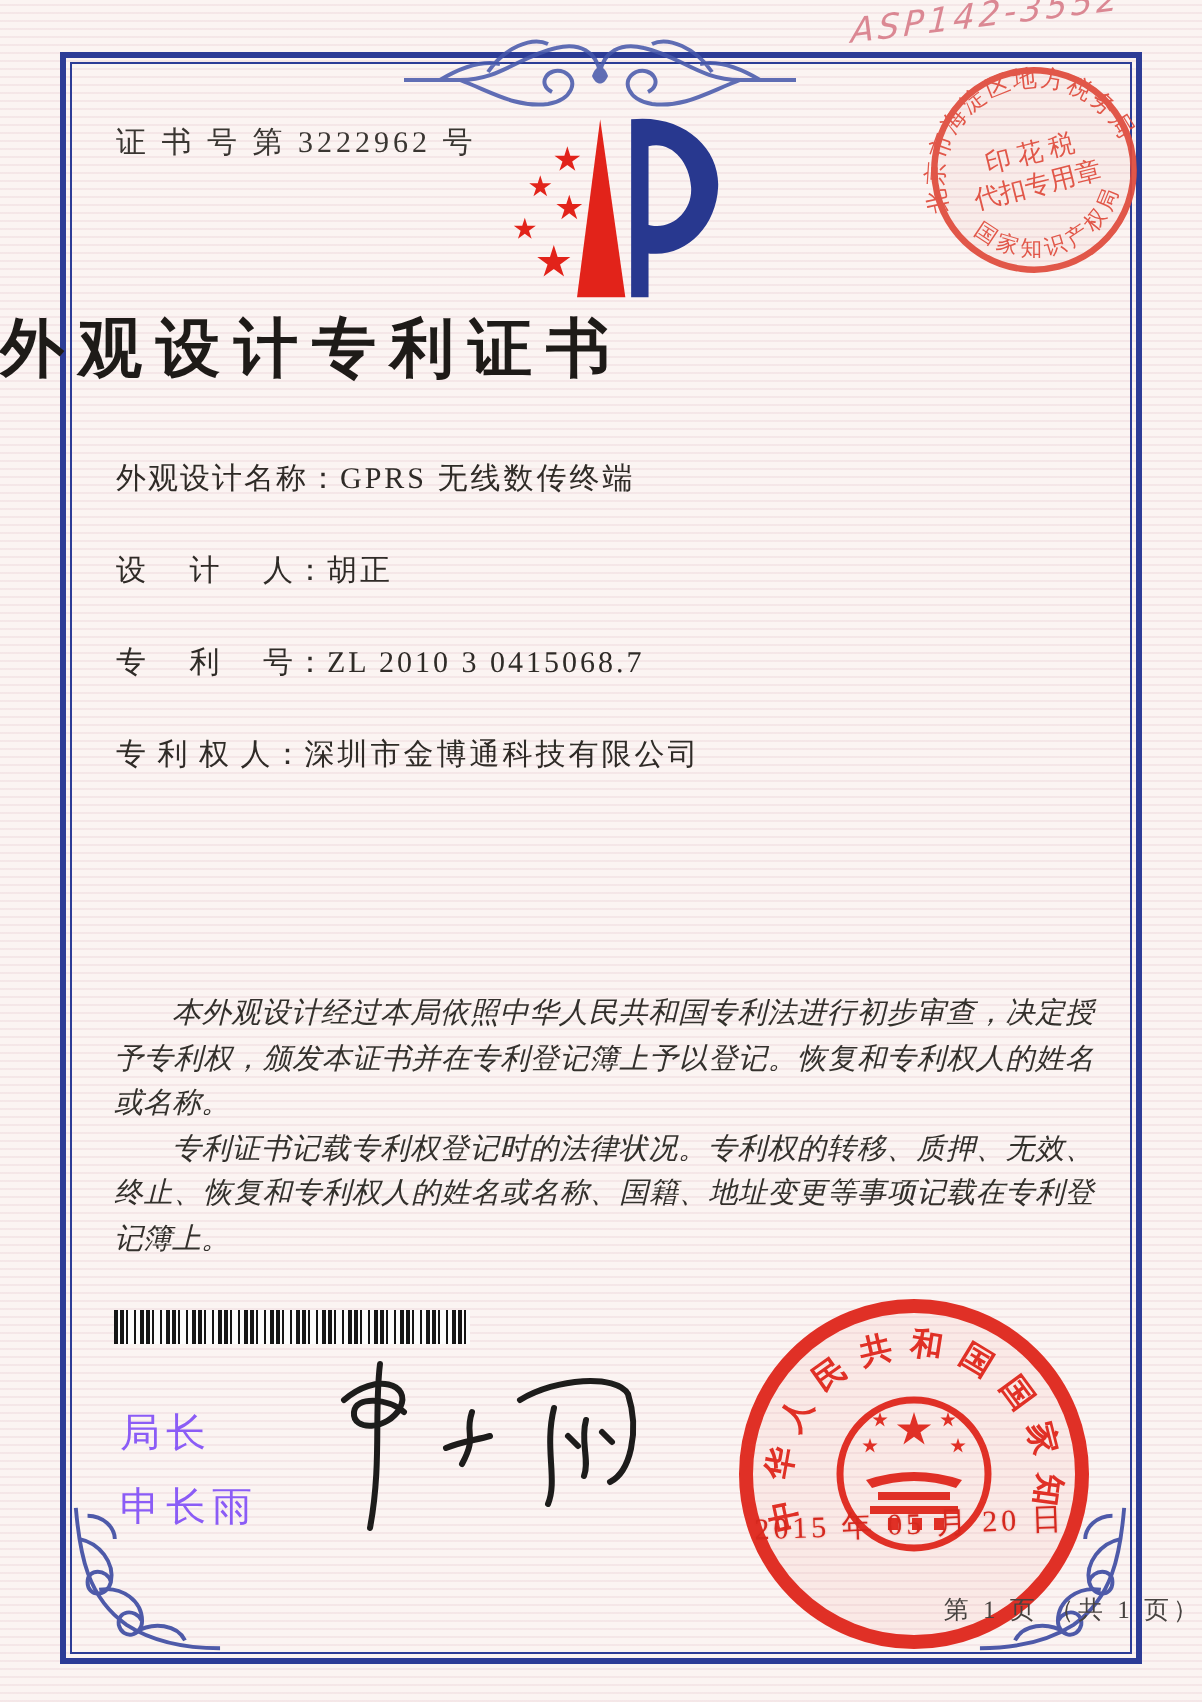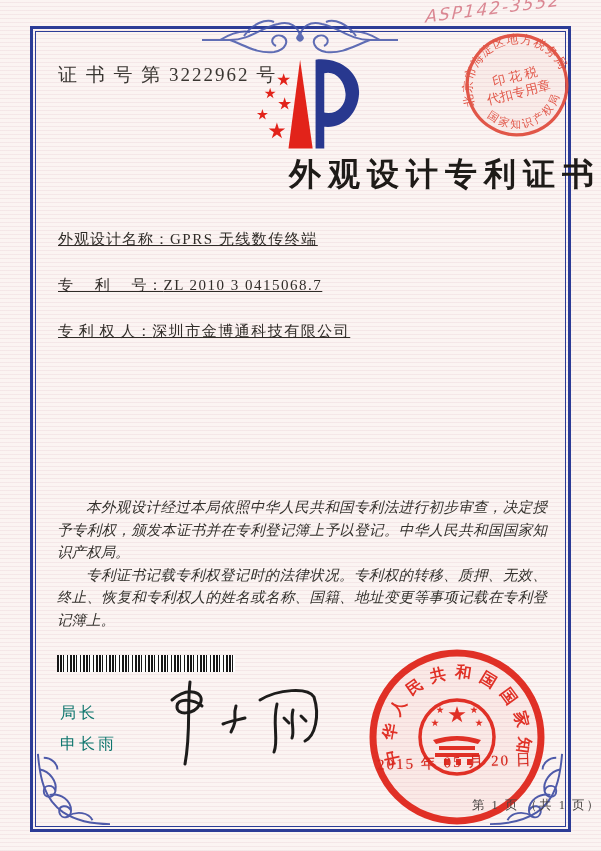--- a/index.html
+++ b/index.html
@@ -11,36 +11,36 @@
     background-image:repeating-linear-gradient(0deg, rgba(228,196,204,.28) 0 1px, transparent 1px 4px);
   }
   .frame{
     position:absolute;left:30px;top:26px;width:535px;height:800px;
     border:3px solid #2c3c96;
   }
   .frame-inner{
     position:absolute;left:2px;top:2px;right:2px;bottom:2px;
     border:1px solid #2c3c96;
   }
-  .cert-no{position:absolute;left:58px;top:62px;font-size:19px;letter-spacing:2px;color:#3a3632;}
+  .cert-no{position:absolute;left:58px;top:62px;font-size:15px;letter-spacing:2px;color:#3a3632;}
   .logo{position:absolute;left:245px;top:58px;width:116px;height:98px;}
   .title{
-    position:absolute;left:0;top:153px;width:601px;text-align:right;
+    position:absolute;left:0;top:153px;width:601px;text-align:left;
     font-size:32px;font-weight:700;letter-spacing:7px;color:#1e1b18;
   }
   .fields{position:absolute;left:58px;top:230px;width:490px;}
-  .field-row{font-size:15px;height:46px;letter-spacing:1px;color:#2f2b27;text-decoration:underline;}
+  .field-row{font-size:15px;height:46px;letter-spacing:1px;color:#2f2b27;}
   .field-row .val{letter-spacing:1.5px;}
   .body-text{position:absolute;left:57px;top:496px;width:490px;font-size:14.5px;line-height:22.5px;color:#33302c;}
   .body-text p{margin:0;text-indent:2em;text-align:justify;font-style:italic;}
   .barcode{
     position:absolute;left:57px;top:655px;width:178px;height:17px;
     background:repeating-linear-gradient(90deg,#161616 0 2px,#fdfdfd 2px 3px,#161616 3px 5px,#fdfdfd 5px 6px,#161616 6px 7px,#fdfdfd 7px 10px,#161616 10px 11px,#fdfdfd 11px 13px);
   }
-  .director-block{position:absolute;left:60px;top:703px;font-size:16px;letter-spacing:3px;color:#0f766e;}
+  .director-block{position:absolute;left:60px;top:703px;font-size:20px;letter-spacing:3px;color:#8b5cf6;}
   .director-block div{margin-bottom:10px;}
   .signature{position:absolute;left:160px;top:672px;width:175px;height:100px;}
   .seal{position:absolute;left:365px;top:645px;width:184px;height:184px;}
   .seal-date{
     position:absolute;left:350px;top:753px;width:210px;text-align:center;
     color:#d5281e;font-size:15px;letter-spacing:2px;transform:rotate(-2deg);
     text-shadow:0 0 1px rgba(213,40,30,.45);
   }
   .tax-stamp{position:absolute;left:452px;top:20px;width:130px;height:130px;transform:rotate(-14deg);opacity:.92;}
   .handnote{
@@ -115,26 +115,27 @@
     <textPath href="#taxBot" startOffset="4">国家知识产权局</textPath>
   </text>
   <text x="60" y="56" text-anchor="middle" font-size="12" fill="#df4a3b">印 花 税</text>
   <text x="60" y="71" text-anchor="middle" font-size="12" fill="#df4a3b">代扣专用章</text>
 </svg>
 
 <div class="title">外观设计专利证书</div>
 
 <div class="fields">
   <div class="field-row"><span class="lab">外观设计名称：</span><span class="val">GPRS 无线数传终端</span></div>
+  <div class="field-row"><span class="lab">设　 计　 人：</span><span class="val">胡正</span></div>
   <div class="field-row"><span class="lab">专　 利　 号：</span><span class="val">ZL 2010 3 0415068.7</span></div>
   <div class="field-row"><span class="lab">专 利 权 人：</span><span class="val">深圳市金博通科技有限公司</span></div>
 </div>
 
 <div class="body-text">
-  <p>本外观设计经过本局依照中华人民共和国专利法进行初步审查，决定授予专利权，颁发本证书并在专利登记簿上予以登记。中华人民共和国国家知识产权局。</p>
+  <p>本外观设计经过本局依照中华人民共和国专利法进行初步审查，决定授予专利权，颁发本证书并在专利登记簿上予以登记。恢复和专利权人的姓名或名称。</p>
   <p>专利证书记载专利权登记时的法律状况。专利权的转移、质押、无效、终止、恢复和专利权人的姓名或名称、国籍、地址变更等事项记载在专利登记簿上。</p>
 </div>
 
 <div class="barcode"></div>
 
 <div class="director-block">
   <div>局长</div>
   <div>申长雨</div>
 </div>
 

